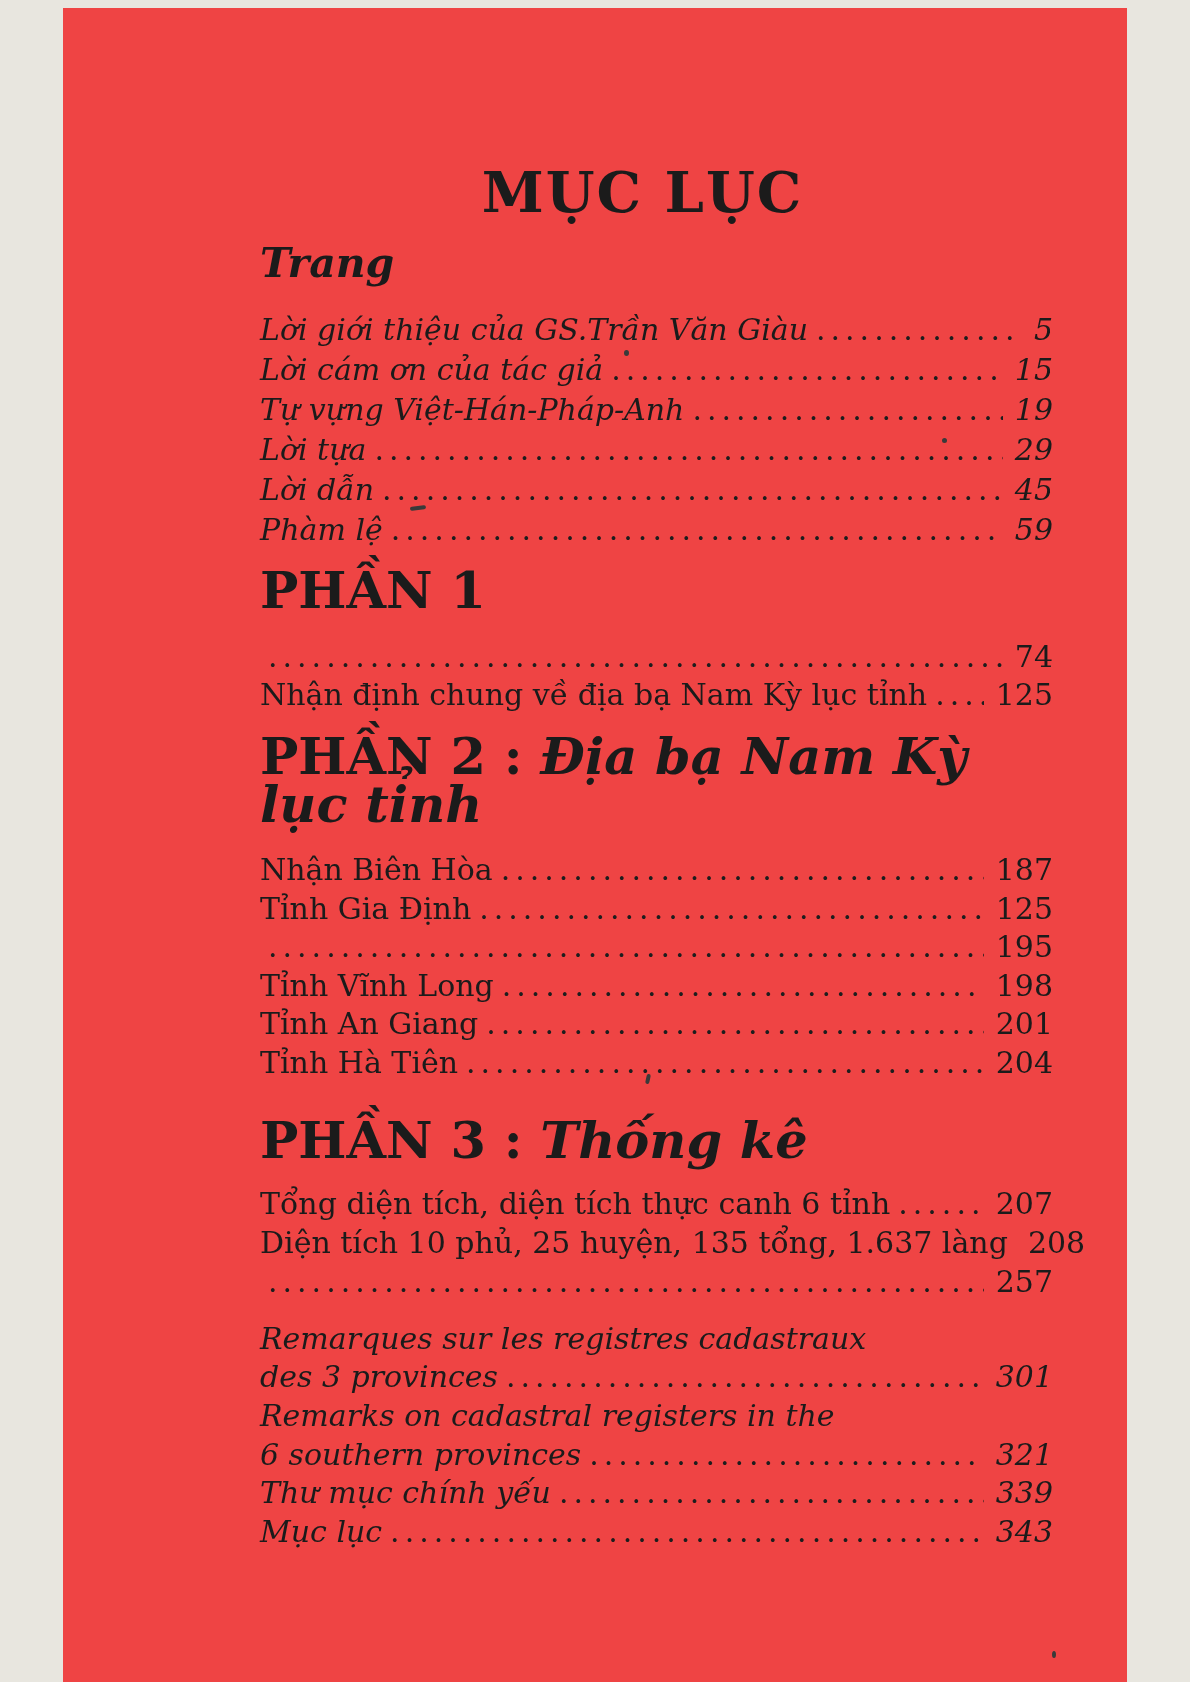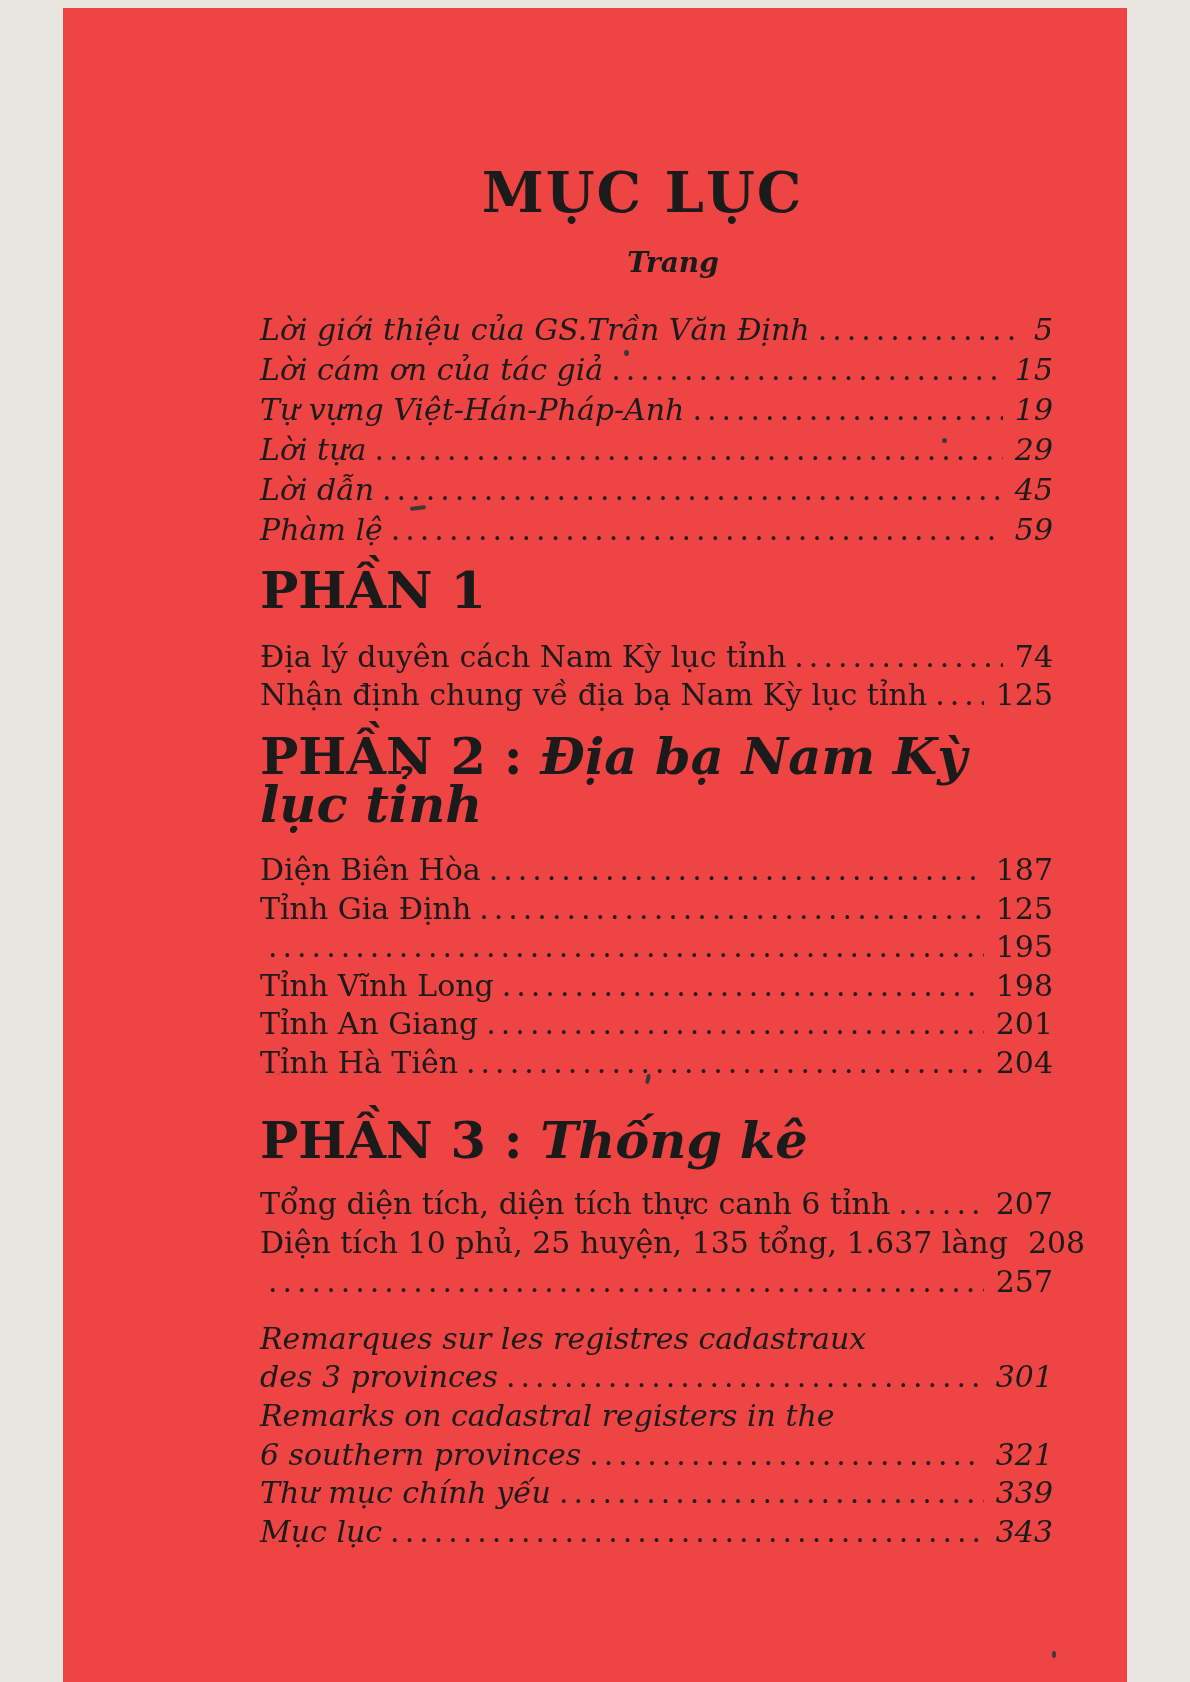--- a/index.html
+++ b/index.html
@@ -24,24 +24,24 @@
     line-height:64px;
     font-weight:bold;
     text-align:center;
     letter-spacing:2px;
     transform:translateX(-14px);
   }
   .trang {
     margin-top:18px;
     margin-right:-33px;
     line-height:42px;
-    font-size:28px;
+    font-size:41px;
     font-weight:bold;
     font-style:italic;
-    text-align:center;
+    text-align:left;
   }
   .group { }
   .row {
     display:flex;
     align-items:baseline;
     font-size:30px;
   }
   .lab { white-space:nowrap; }
   .leader {
     flex:1;
@@ -83,21 +83,21 @@
 
 <div class="page">
   <div class="content">
 
     <h1 class="title">MỤC LỤC</h1>
 
     <div class="trang">Trang</div>
 
     <div class="group g0">
         <div class="row">
-          <span class="lab">Lời giới thiệu của GS.Trần Văn Định</span>
+          <span class="lab">Lời giới thiệu của GS.Trần Văn Giàu</span>
           <span class="leader">................................................................................................................................................................</span>
           <span class="num">5</span>
         </div>
         <div class="row">
           <span class="lab">Lời cám ơn của tác giả</span>
           <span class="leader">................................................................................................................................................................</span>
           <span class="num">15</span>
         </div>
         <div class="row">
           <span class="lab">Tự vựng Việt-Hán-Pháp-Anh</span>
@@ -120,38 +120,37 @@
           <span class="num">59</span>
         </div>
       </div>
 
     <div class="heading h1">
       <span>PHẦN 1</span><span class="hsep"></span><span class="hsub"></span>
     </div>
 
     <div class="group g2">
         <div class="row">
-          <span class="lab">Địa lý duyên cách Nam Kỳ lục tỉnh</span>
           <span class="leader">................................................................................................................................................................</span>
           <span class="num">74</span>
         </div>
         <div class="row">
           <span class="lab">Nhận định chung về địa bạ Nam Kỳ lục tỉnh</span>
           <span class="leader">................................................................................................................................................................</span>
           <span class="num">125</span>
         </div>
       </div>
 
     <div class="heading h3">
       <span>PHẦN 2</span><span class="hsep"> : </span><span class="hsub">Địa bạ Nam Kỳ lục tỉnh</span>
     </div>
 
     <div class="group g4">
         <div class="row">
-          <span class="lab">Diện Biên Hòa</span>
+          <span class="lab">Nhận Biên Hòa</span>
           <span class="leader">................................................................................................................................................................</span>
           <span class="num">187</span>
         </div>
         <div class="row">
           <span class="lab">Tỉnh Gia Định</span>
           <span class="leader">................................................................................................................................................................</span>
           <span class="num">125</span>
         </div>
         <div class="row">
           <span class="leader">................................................................................................................................................................</span>

